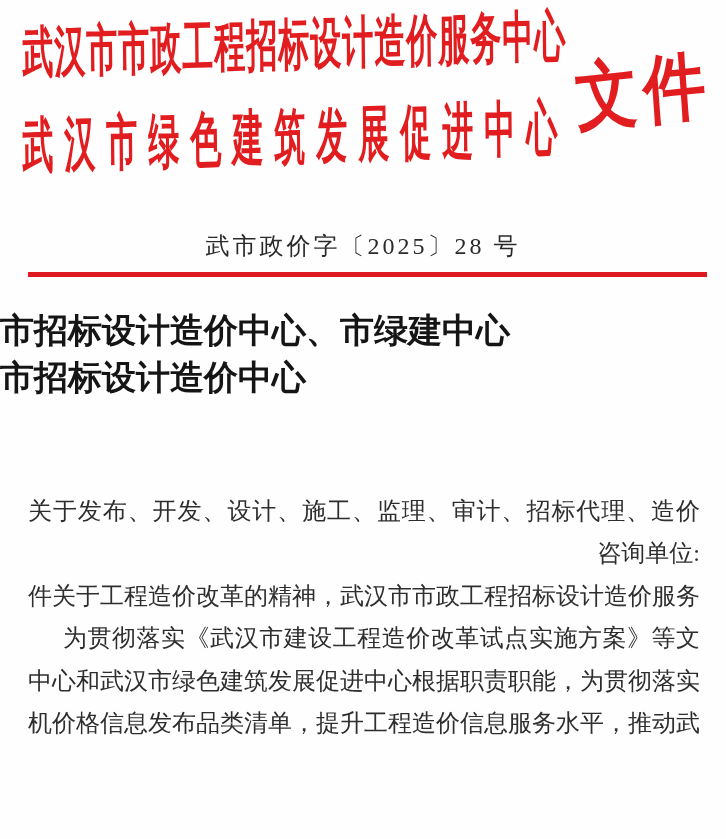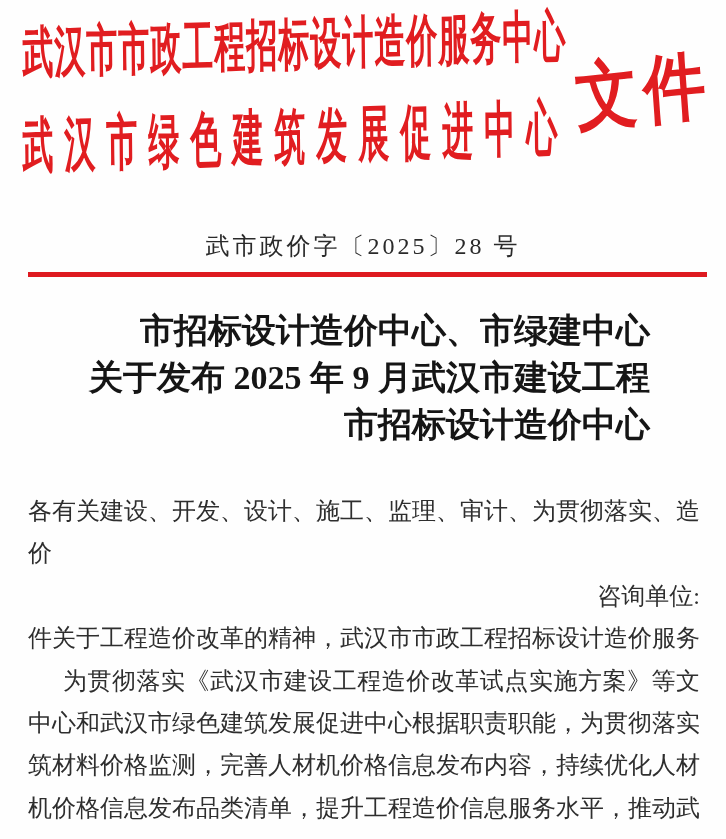--- a/index.html
+++ b/index.html
@@ -76,21 +76,21 @@
     height: 5px;
     background: #de1a20;
   }
 
   
   .title {
     position: absolute;
     top: 307px;
     left: 0;
     width: 650px;
-    text-align: right;
+    text-align: left;
     color: #151515;
     font-weight: bold;
     font-size: 34px;
     line-height: 47px;
   }
 
   
   .body {
     position: absolute;
     top: 490px;
@@ -117,27 +117,25 @@
     <div class="org-line org-line2">武汉市绿色建筑发展促进中心</div>
     <div class="doc-type">文件</div>
   </div>
 
   <div class="doc-number">武市政价字〔2025〕28 号</div>
 
   <div class="red-rule"></div>
 
   <div class="title">
     <div class="title-line">市招标设计造价中心、市绿建中心</div>
-    <div class="title-line">关于发布 2025 年 9 月武汉市建设工程</div>
     <div class="title-line">市招标设计造价中心</div>
   </div>
 
   <div class="body">
-    <div class="body-line fill">各有关建设、开发、设计、施工、监理、审计、为贯彻落实、造价</div>
+    <div class="body-line fill">关于发布、开发、设计、施工、监理、审计、招标代理、造价</div>
     <div class="body-line">咨询单位:</div>
     <div class="body-line fill">件关于工程造价改革的精神，武汉市市政工程招标设计造价服务</div>
     <div class="body-line fill indent">为贯彻落实《武汉市建设工程造价改革试点实施方案》等文</div>
     <div class="body-line fill">中心和武汉市绿色建筑发展促进中心根据职责职能，为贯彻落实</div>
-    <div class="body-line fill">筑材料价格监测，完善人材机价格信息发布内容，持续优化人材</div>
     <div class="body-line fill">机价格信息发布品类清单，提升工程造价信息服务水平，推动武</div>
   </div>
 
 </div>
 
 </body></html>

